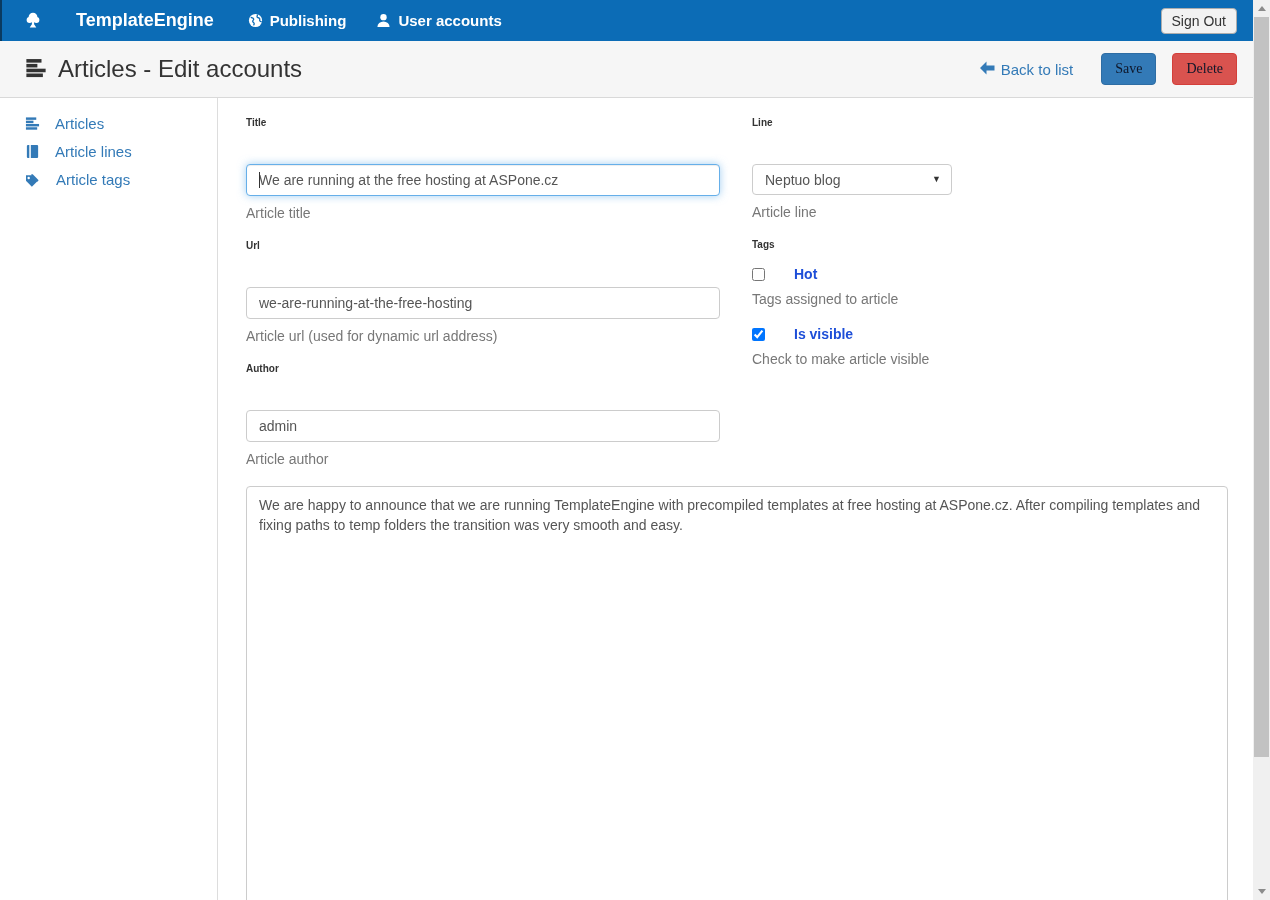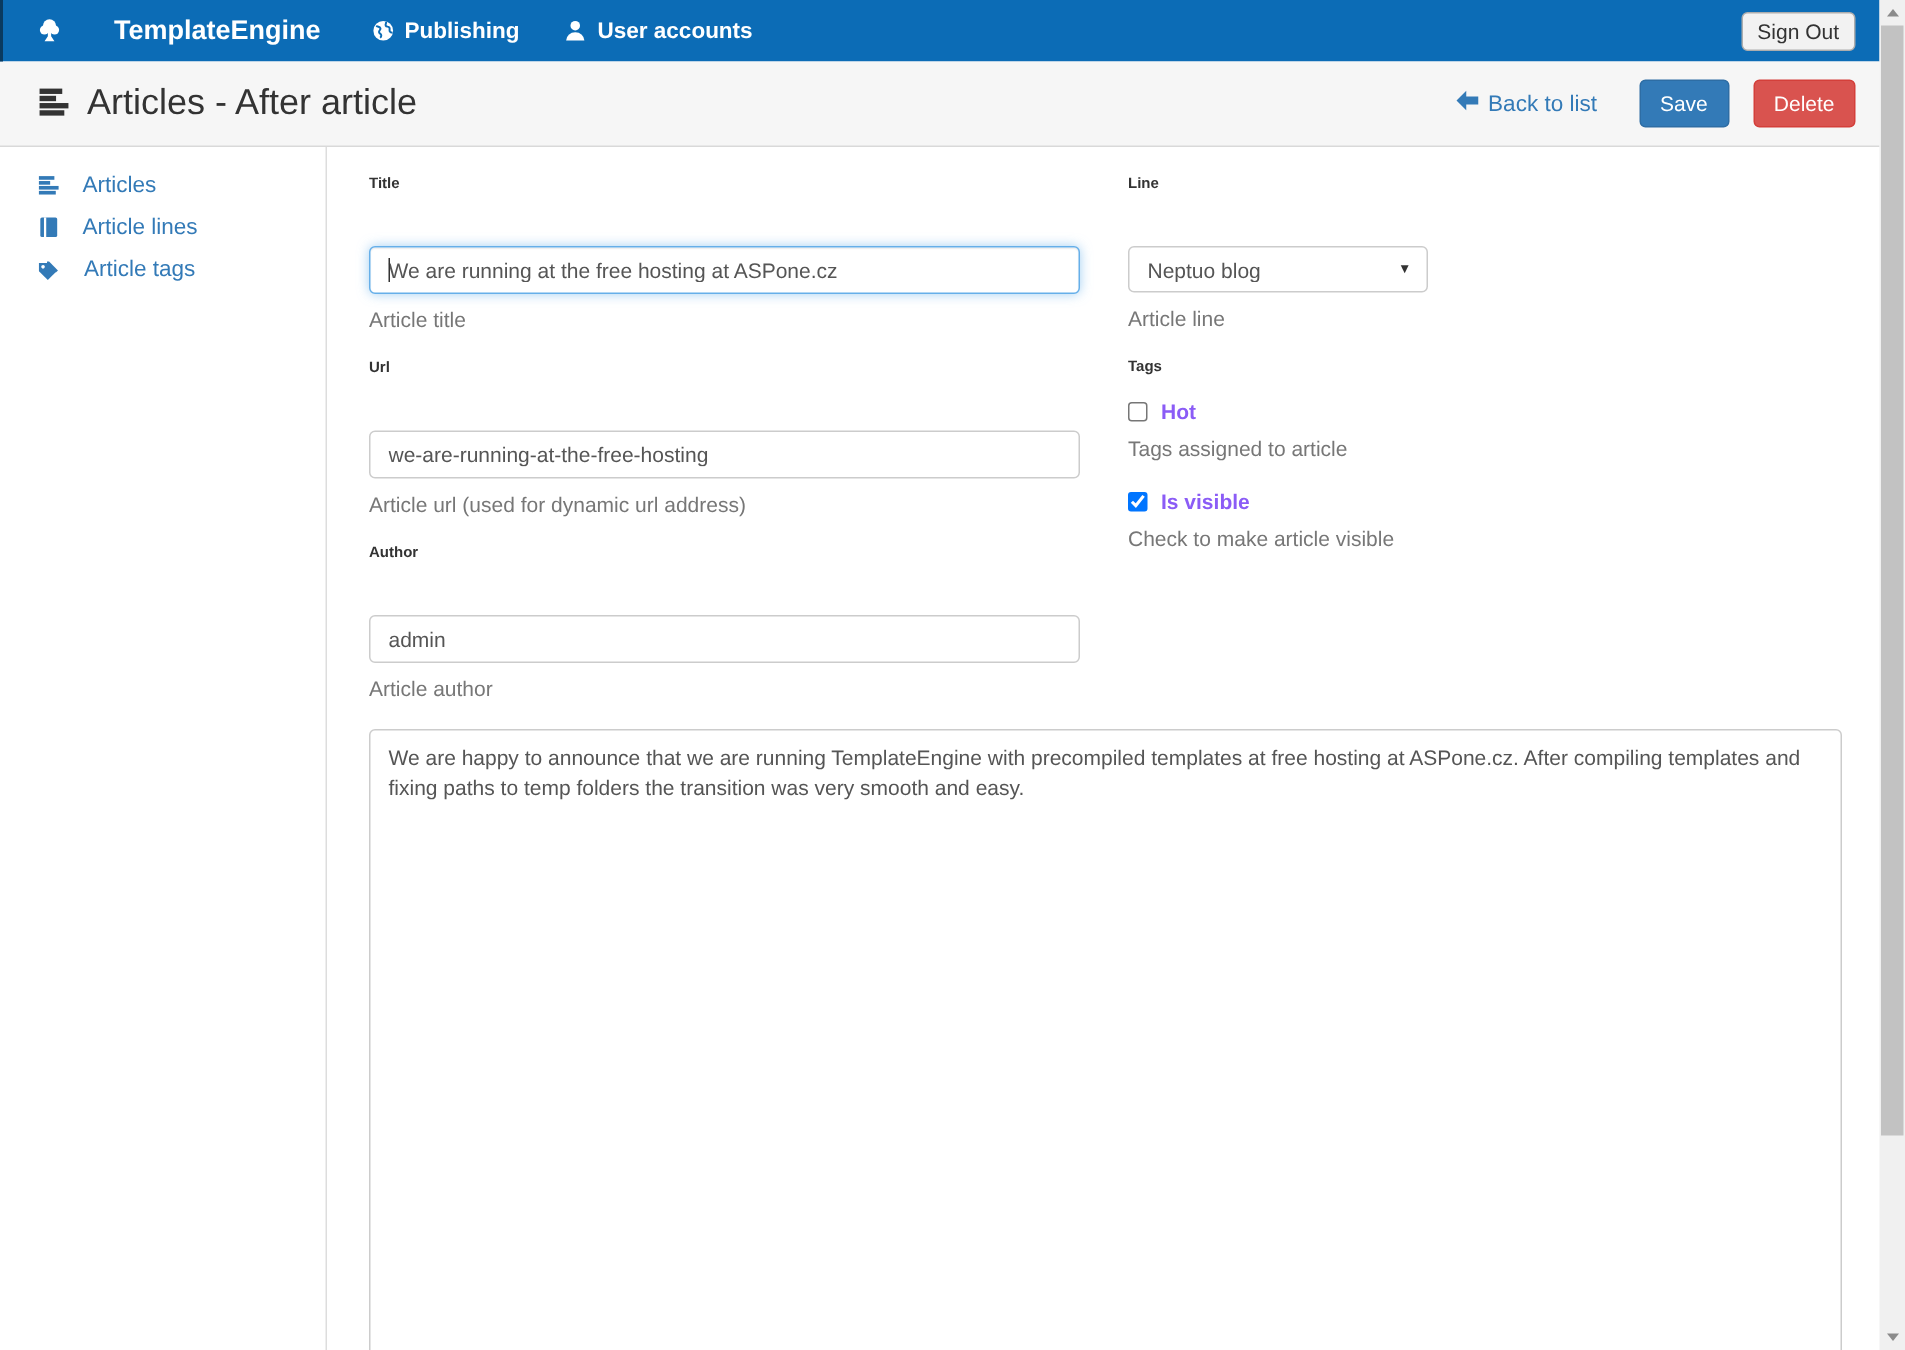--- a/index.html
+++ b/index.html
@@ -45,21 +45,21 @@
     background: #f6f6f6;
     border-bottom: 1px solid #d9d9d9;
     display: flex;
     align-items: center;
     padding: 0 16px 0 25px;
   }
   .title-wrap { display: flex; align-items: center; gap: 11px; }
   .page-title { font-size: 24px; font-weight: normal; color: #333; }
   .header-actions { margin-left: auto; display: flex; align-items: center; gap: 16px; }
   .back-link { display: flex; align-items: center; gap: 6px; color: #337ab7; font-size: 15px; text-decoration: none; margin-right: 12px; cursor: pointer; }
-  .btn { border-radius: 4px; font-size: 14px; font-family: Liberation Sans, sans-serif; padding: 7px 13px; color: #ffffff; cursor: pointer; }
+  .btn { border-radius: 4px; font-size: 14px; font-family: Liberation Serif, serif; padding: 7px 13px; color: #0f172a; cursor: pointer; }
   .btn-save { background: #337ab7; border: 1px solid #2e6da4; }
   .btn-delete { background: #d9534f; border: 1px solid #d43f3a; }
 
   
   .content-row { display: flex; height: 802px; }
   .sidebar { width: 218px; border-right: 1px solid #ddd; padding: 17px 0 0 25px; flex-shrink: 0; }
   .side-link { display: flex; align-items: center; gap: 15px; color: #337ab7; font-size: 15px; margin-bottom: 11px; cursor: pointer; }
   .side-link .icon svg { display: block; }
   .main { flex: 1; padding: 19px 25px 0 28px; }
   .form-grid { display: grid; grid-template-columns: 474px 1fr; column-gap: 32px; }
@@ -92,21 +92,21 @@
 
   .select-wrap { position: relative; width: 200px; }
   .line-select {
     -webkit-appearance: none; -moz-appearance: none; appearance: none;
     width: 200px; height: 31px; cursor: pointer;
   }
   .select-arrow { position: absolute; right: 11px; top: 10px; font-size: 9px; color: #333; pointer-events: none; }
 
   .check-row { display: flex; align-items: center; gap: 9px; margin: 16px 0 0 0; }
   .check-row input { width: 13px; height: 13px; cursor: pointer; }
-  .check-label { font-weight: bold; font-size: 14px; color: #8b5cf6; cursor: pointer; }
+  .check-label { font-weight: bold; font-size: 14px; color: #1d4ed8; cursor: pointer; margin-left: 20px; }
   .tags-head { margin-bottom: 0; }
 
   .textarea-wrap { position: relative; }
   .content-textarea {
     width: 100%; height: 450px; resize: none;
     padding: 8px 12px; line-height: 20px;
     font-size: 14px; font-family: "Liberation Sans", sans-serif;
     color: #555; border: 1px solid #ccc; border-radius: 4px;
     overflow: hidden;
   }
@@ -184,21 +184,21 @@
       <span class="bars-icon">
         <svg width="22" height="22" viewBox="0 0 16 16">
           <g fill="#333">
             <rect x="1" y="1.5" width="11" height="2.6"></rect>
             <rect x="1" y="5" width="8" height="2.6"></rect>
             <rect x="1" y="8.5" width="14" height="2.6"></rect>
             <rect x="1" y="12" width="12" height="2.6"></rect>
           </g>
         </svg>
       </span>
-      <h1 class="page-title">Articles - After article</h1>
+      <h1 class="page-title">Articles - Edit accounts</h1>
     </div>
     <div class="header-actions">
       <a class="back-link">
         <span>
           <svg width="16" height="14" viewBox="0 0 16 14">
             <path d="M7.5 0.5 L1 7 l6.5 6.5 V9.6 h8 V4.4 h-8 z" fill="#337ab7"></path>
           </svg>
         </span>
         <span>Back to list</span>
       </a>

